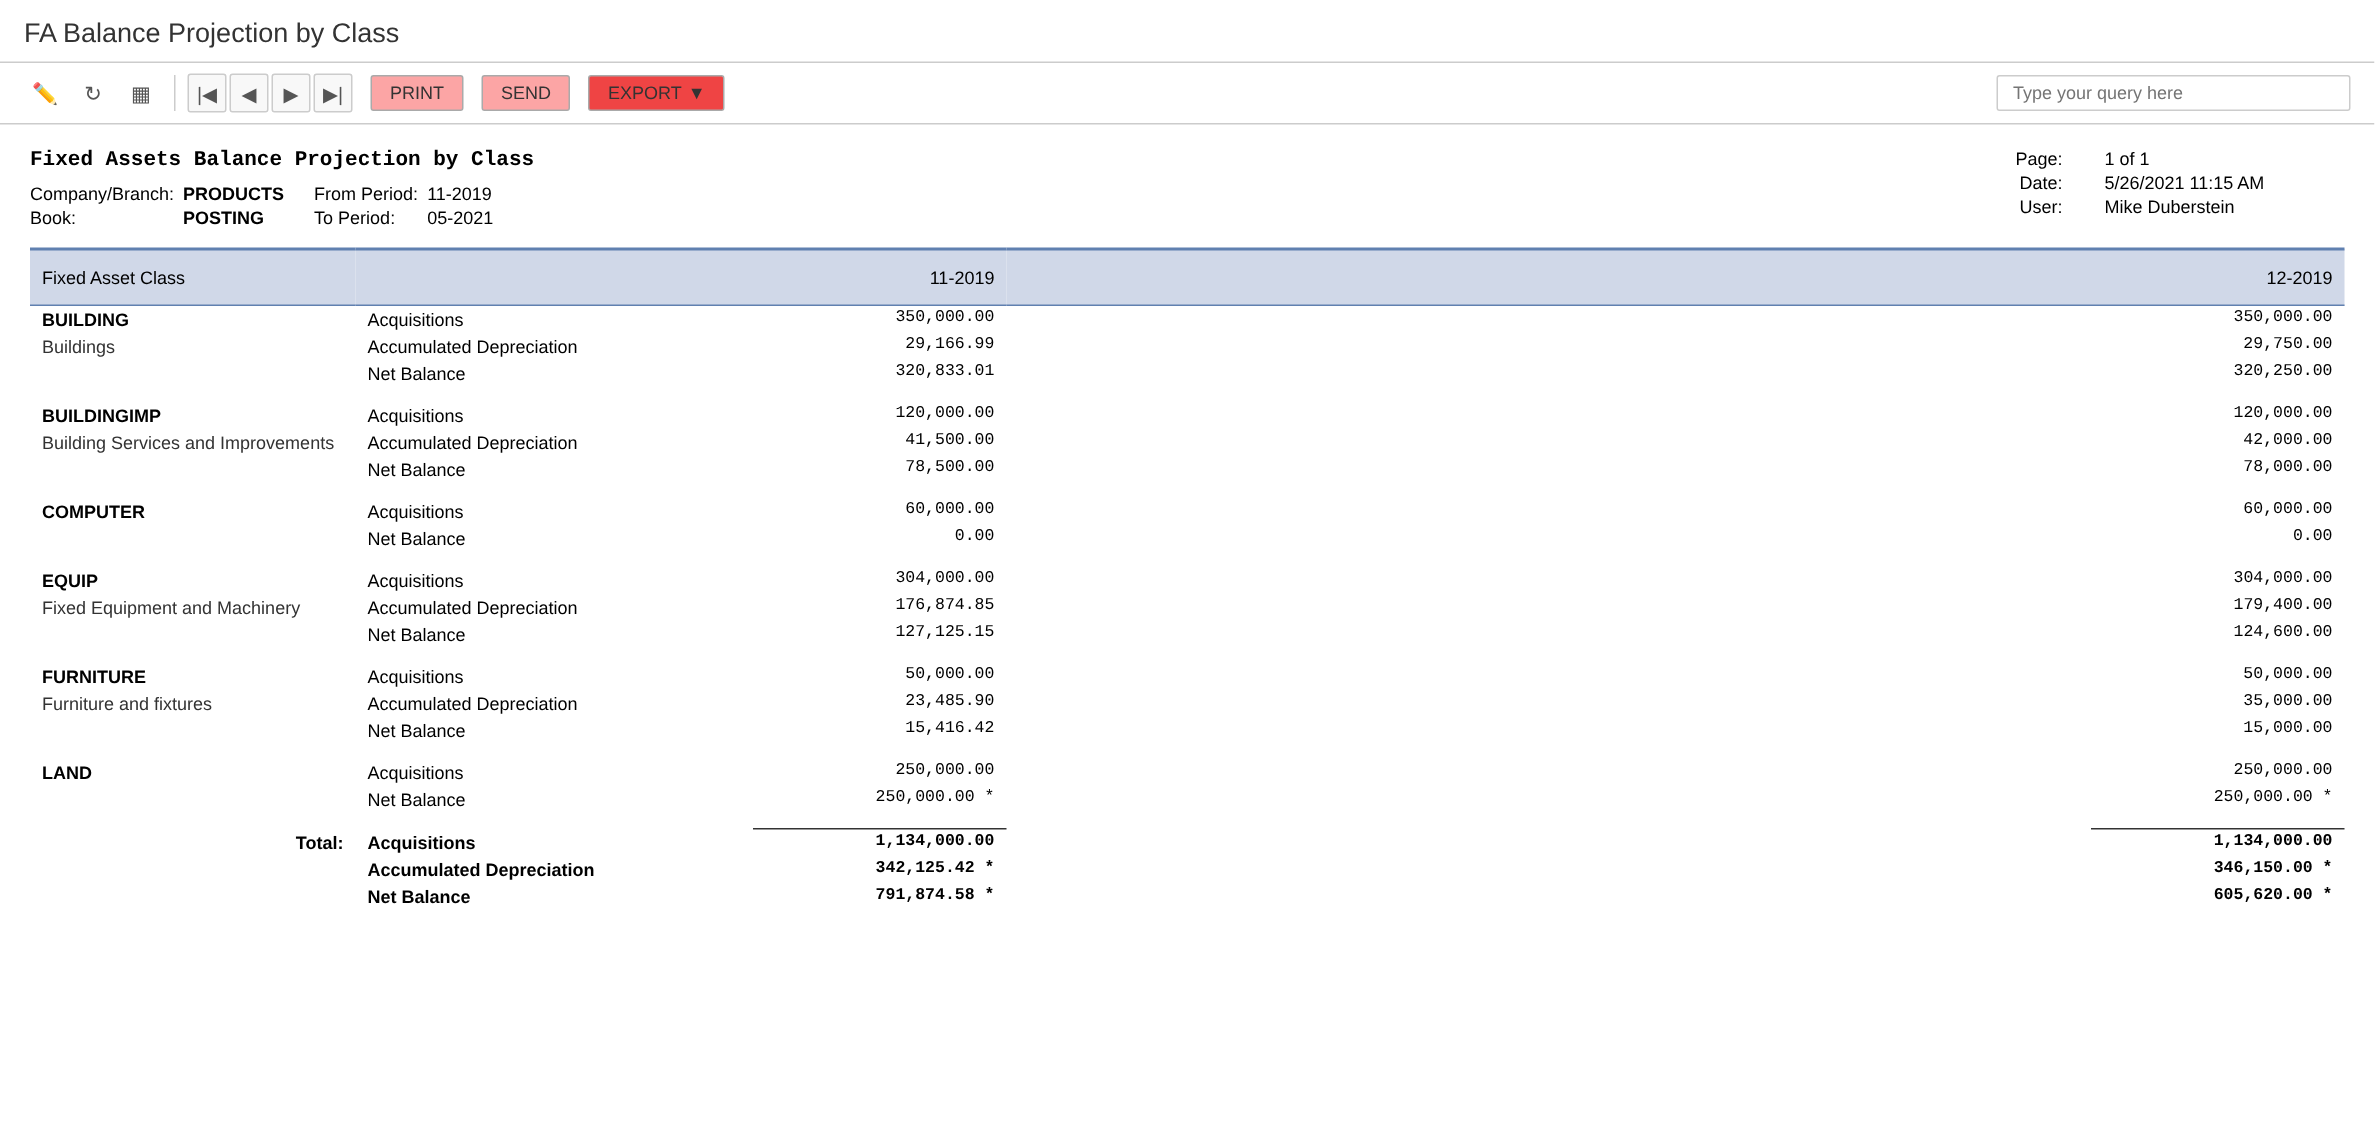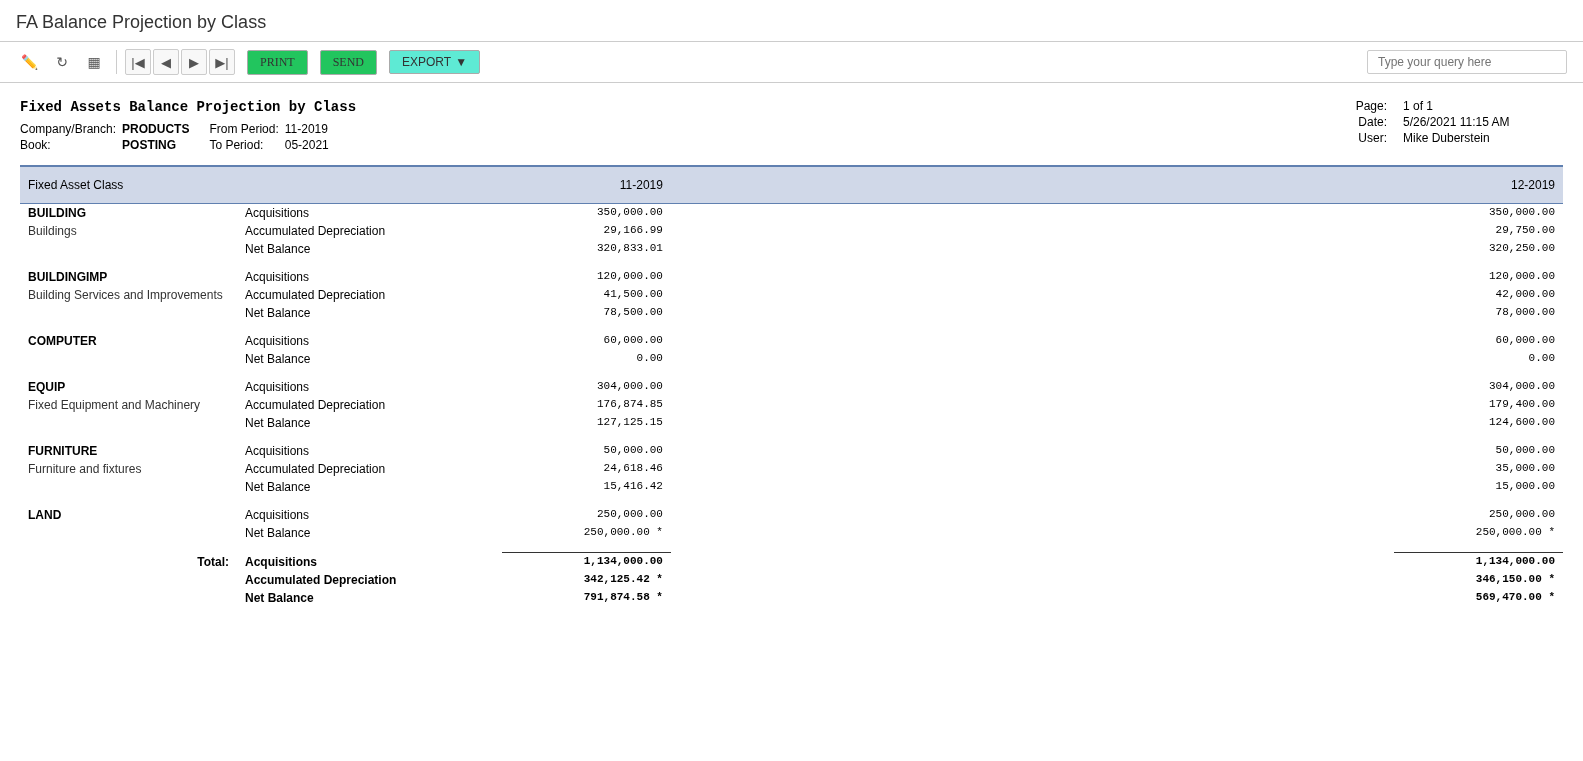--- a/index.html
+++ b/index.html
@@ -53,48 +53,47 @@
       font-size: 13px;
       border: 1px solid #ccc;
       border-radius: 2px;
       background: #f8f8f8;
     }
     
     .toolbar-btn {
       padding: 4px 12px;
       border: 1px solid #aaa;
       border-radius: 2px;
-      background: #22c55e;
+      background: #fca5a5;
       cursor: pointer;
       font-size: 12px;
       color: #333;
       margin-left: 8px;
-      font-family: Liberation Serif, serif;
     }
     
     .export-btn {
       padding: 4px 12px;
       border: 1px solid #aaa;
       border-radius: 2px;
-      background: #5eead4;
+      background: #ef4444;
       cursor: pointer;
       font-size: 12px;
       color: #333;
       margin-left: 8px;
       display: flex;
       align-items: center;
       gap: 4px;
     }
     
     .query-input {
       margin-left: auto;
       padding: 4px 10px;
       border: 1px solid #ccc;
       border-radius: 2px;
-      width: 200px;
+      width: 236px;
       font-size: 12px;
       color: #999;
     }
     
     .report-container {
       padding: 16px 20px;
       overflow-x: auto;
     }
     
     .report-header {
@@ -110,21 +109,21 @@
       font-family: Liberation Mono, monospace;
     }
     
     .report-meta-right {
       text-align: right;
       font-size: 12px;
     }
     
     .report-meta-right .meta-row {
       display: flex;
-      gap: 16px;
+      gap: 28px;
       justify-content: flex-end;
       margin-bottom: 2px;
     }
     
     .report-meta-right .meta-row .label {
       text-align: right;
     }
     
     .report-meta-right .meta-row .value {
       text-align: left;
@@ -337,21 +336,21 @@
         <tr class="data-row">
     <td class="col-asset-class class-name">FURNITURE</td>
     <td class="col-type">Acquisitions</td>
     <td class="col-amount amount-cell">50,000.00</td>
     <td></td>
     <td class="col-amount amount-cell">50,000.00</td>
   </tr>
         <tr class="data-row">
     <td class="col-asset-class class-desc">Furniture and fixtures</td>
     <td class="col-type">Accumulated Depreciation</td>
-    <td class="col-amount amount-cell">24,618.46</td>
+    <td class="col-amount amount-cell">23,485.90</td>
     <td></td>
     <td class="col-amount amount-cell">35,000.00</td>
   </tr>
         <tr class="data-row">
     <td class="col-asset-class"></td>
     <td class="col-type">Net Balance</td>
     <td class="col-amount amount-cell">15,416.42</td>
     <td></td>
     <td class="col-amount amount-cell">15,000.00</td>
   </tr>
@@ -393,17 +392,17 @@
     <td class="col-type" style="font-weight:bold;">Accumulated Depreciation</td>
     <td class="col-amount total-amount">342,125.42 *</td>
     <td></td>
     <td class="col-amount total-amount">346,150.00 *</td>
   </tr>
         <tr class="data-row">
     <td class="col-asset-class total-label" style="text-align:right; font-weight:bold;"></td>
     <td class="col-type" style="font-weight:bold;">Net Balance</td>
     <td class="col-amount total-amount">791,874.58 *</td>
     <td></td>
-    <td class="col-amount total-amount">569,470.00 *</td>
+    <td class="col-amount total-amount">605,620.00 *</td>
   </tr>
       </tbody>
   </table>
 </div>
 
 </body></html>

